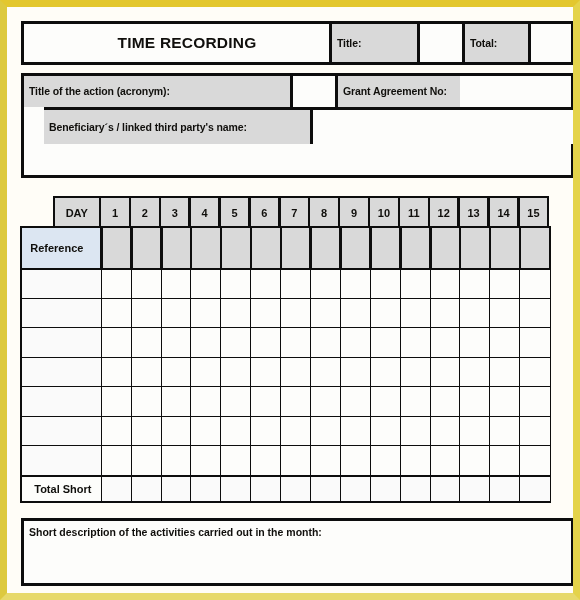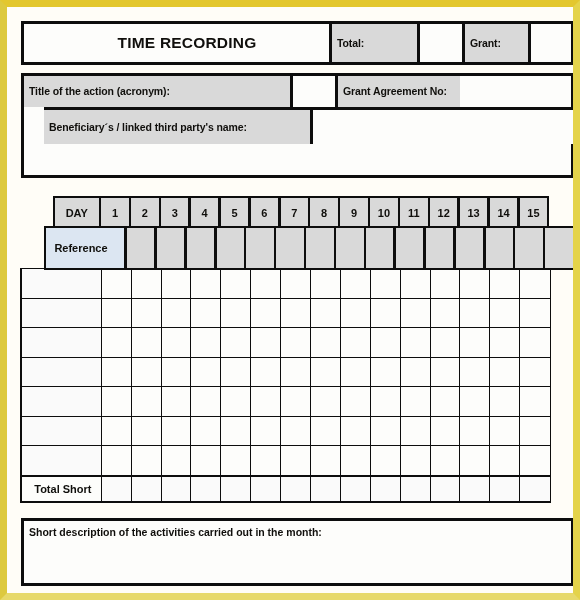--- a/index.html
+++ b/index.html
@@ -110,21 +110,21 @@
     border-bottom: 2.5px solid #0d0d0d;
   }
   .gcell.totalday { background: #fafafa; border-top: 2.5px solid #0d0d0d; border-bottom: 2.5px solid #0d0d0d; }
   .spacer { background: transparent; border: none; }
 
   
   #dayhead { height: 32px; position: relative; z-index: 1; }
   #dayhead .spacer { width: 34px; }
   #dayhead .daylabel { width: 48px; }
   
-  #refrow { height: 42px; position: relative; z-index: 3; margin-top: -2px; justify-content: flex-end; }
+  #refrow { height: 42px; position: relative; z-index: 3; margin-top: -2px; }
   #refrow .refhead { width: 82px; }
   .bodyrow { height: 29.5px; }
   .bodyrow .refbody { width: 82px; border-left: 2.5px solid #0d0d0d; }
   #totalrow { height: 27px; }
   #totalrow .total { width: 82px; }
 
   
   .dcol { width: 31.4px; }
 
   
@@ -146,23 +146,23 @@
 </style>
 </head>
 <body>
 
 <div id="page">
   <div id="sheet">
 
     <div class="blk" id="titlebar">
       <div class="rowline">
         <div class="cell white" id="title-text" style="width:305px">TIME RECORDING</div>
-        <div class="cell gray bl" style="width:88px">Total:</div>
+        <div class="cell gray bl" style="width:88px">Title:</div>
         <div class="cell white bl" style="width:45px"></div>
-        <div class="cell gray bl" style="width:66px">Grant:</div>
+        <div class="cell gray bl" style="width:66px">Total:</div>
         <div class="cell white bl" style="width:43px"></div>
       </div>
     </div>
 
     <div class="blk" id="infoblk">
 
       <div class="rowline">
         <div class="cell gray" style="width:266px">Title of the action (acronym):</div>
         <div class="cell white bl" style="width:45px"></div>
         <div class="cell gray bl" style="width:125px">Grant Agreement No:</div>

